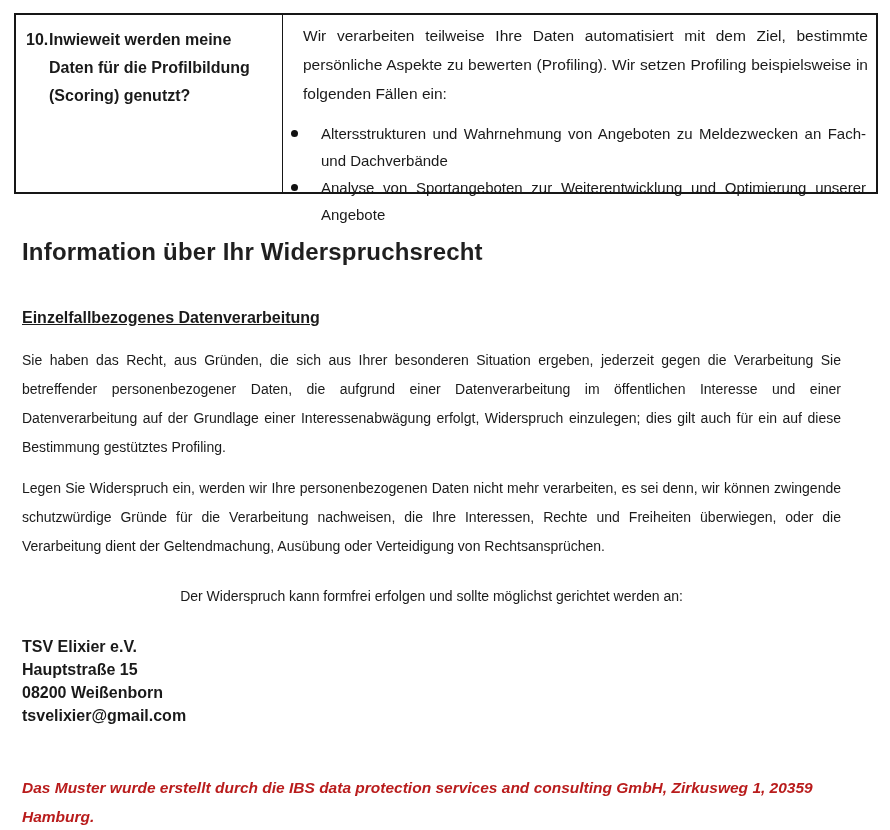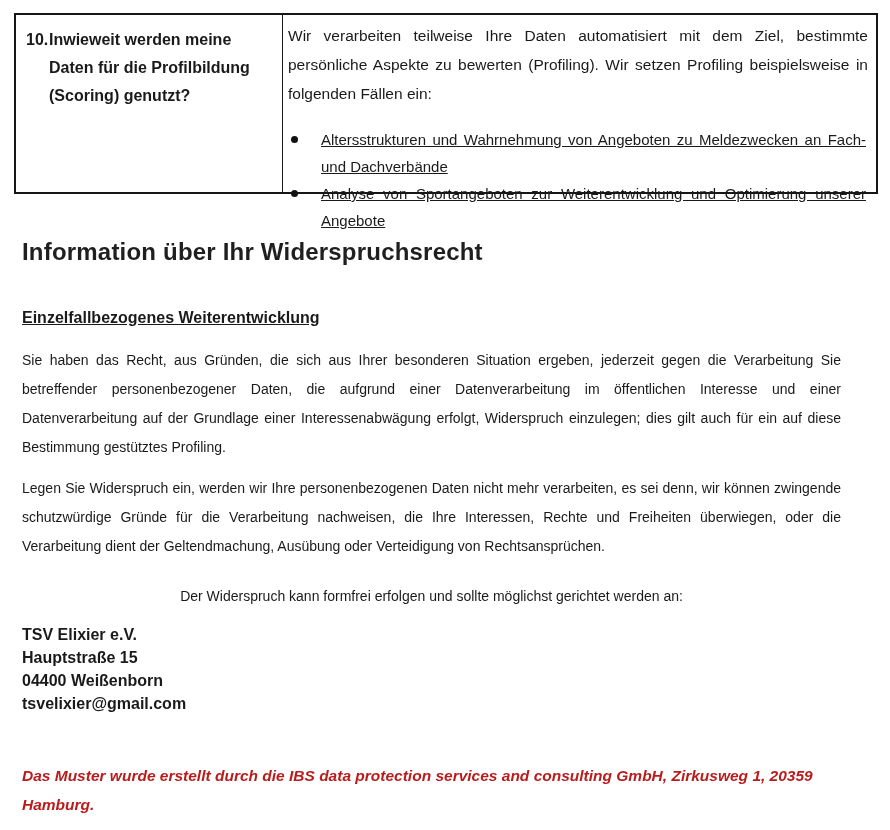--- a/index.html
+++ b/index.html
@@ -24,22 +24,23 @@
     border-right: 1px solid #161616;
     padding: 11px 10px 0 10px;
   }
   .q-row { display: flex; font-weight: bold; font-size: 16px; line-height: 28px; }
   .q-num { width: 23px; flex-shrink: 0; }
   .q-text { flex: 1; }
   .qa-cell-a { flex: 1; padding: 6px 8px 0 5px; }
   .a-intro {
     font-size: 15.5px; line-height: 29px;
     text-align: justify;
+    margin-left: 15px;
   }
-  .a-bullets { margin-top: 18px; list-style: none; text-decoration: underline; }
+  .a-bullets { margin-top: 12px; list-style: none; }
   .a-bullets li {
     display: flex; align-items: flex-start;
     padding-left: 3px;
     font-size: 15px; line-height: 27px;
   }
   .bullet-dot {
     width: 7px; height: 7px; border-radius: 50%;
     background: #111; flex-shrink: 0;
     margin-top: 10px;
   }
@@ -59,21 +60,21 @@
   }
   .body-par {
     margin: 18px 49px 0 22px;
     font-size: 14px; line-height: 29px;
     text-align: justify;
   }
   .body-par.mt2 { margin-top: 12px; }
   .body-par.mt3 { margin-top: 21px; text-align: center; }
 
   .recipient {
-    margin: 12px 49px 0 22px;
+    margin: 24px 49px 0 22px;
     font-size: 16px; font-weight: bold; line-height: 23px;
   }
 
   .footer-note {
     margin: 46px 49px 0 22px;
     font-size: 15.5px; line-height: 29px;
     font-weight: bold; font-style: italic;
     color: #b91c1c;
   }
 </style>
@@ -99,30 +100,30 @@
         <li>
           <span class="bullet-dot"></span>
           <span class="bullet-text">Analyse von Sportangeboten zur Weiterentwicklung und Optimierung unserer Angebote</span>
         </li>
       </ul>
     </div>
   </div>
 
   <h1 class="section-heading">Information über Ihr Widerspruchsrecht</h1>
 
-  <h2 class="subsection-heading">Einzelfallbezogenes Weiterentwicklung</h2>
+  <h2 class="subsection-heading">Einzelfallbezogenes Datenverarbeitung</h2>
 
   <p class="body-par">Sie haben das Recht, aus Gründen, die sich aus Ihrer besonderen Situation ergeben, jederzeit gegen die Verarbeitung Sie betreffender personenbezogener Daten, die aufgrund einer Datenverarbeitung im öffentlichen Interesse und einer Datenverarbeitung auf der Grundlage einer Interessenabwägung erfolgt, Widerspruch einzulegen; dies gilt auch für ein auf diese Bestimmung gestütztes Profiling.</p>
 
   <p class="body-par mt2">Legen Sie Widerspruch ein, werden wir Ihre personenbezogenen Daten nicht mehr verarbeiten, es sei denn, wir können zwingende schutzwürdige Gründe für die Verarbeitung nachweisen, die Ihre Interessen, Rechte und Freiheiten überwiegen, oder die Verarbeitung dient der Geltendmachung, Ausübung oder Verteidigung von Rechtsansprüchen.</p>
 
   <p class="body-par mt3">Der Widerspruch kann formfrei erfolgen und sollte möglichst gerichtet werden an:</p>
 
   <div class="recipient">
     <div>TSV Elixier e.V.</div>
     <div>Hauptstraße 15</div>
-    <div>04400 Weißenborn</div>
+    <div>08200 Weißenborn</div>
     <div>tsvelixier@gmail.com</div>
   </div>
 
   <p class="footer-note">Das Muster wurde erstellt durch die IBS data protection services and consulting GmbH, Zirkusweg 1, 20359 Hamburg.</p>
 
 </div>
 
 </body></html>

